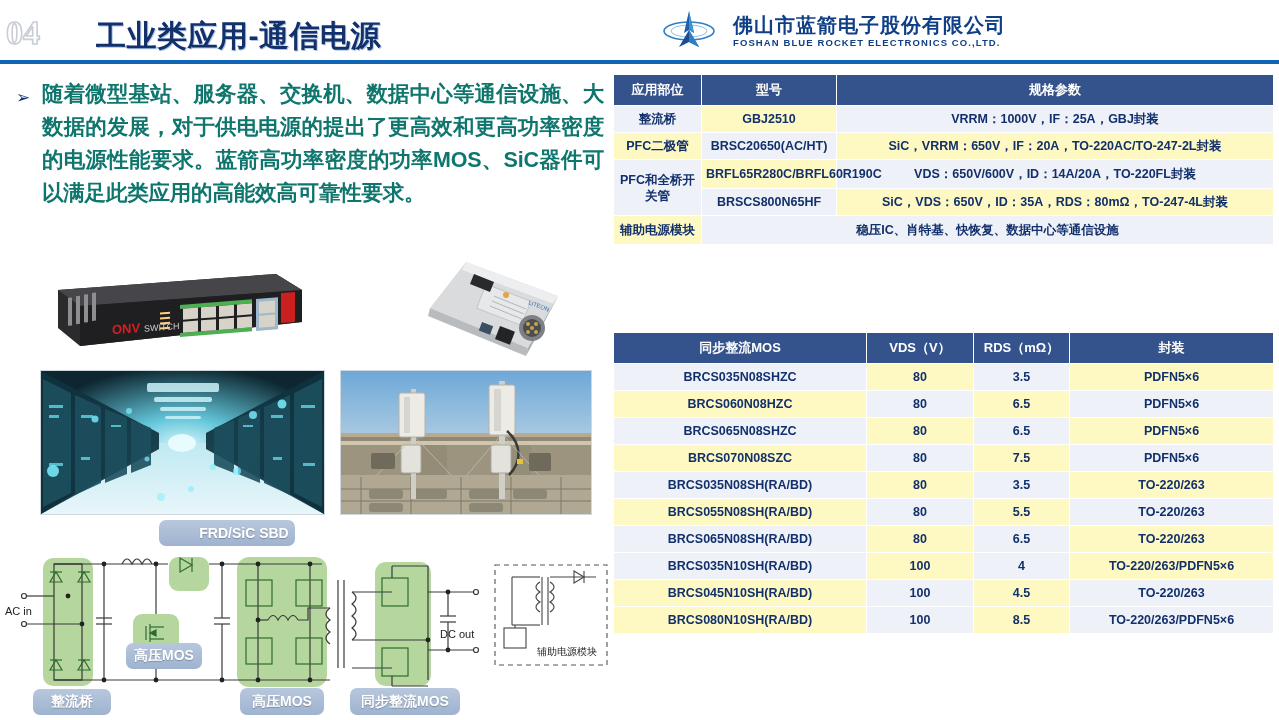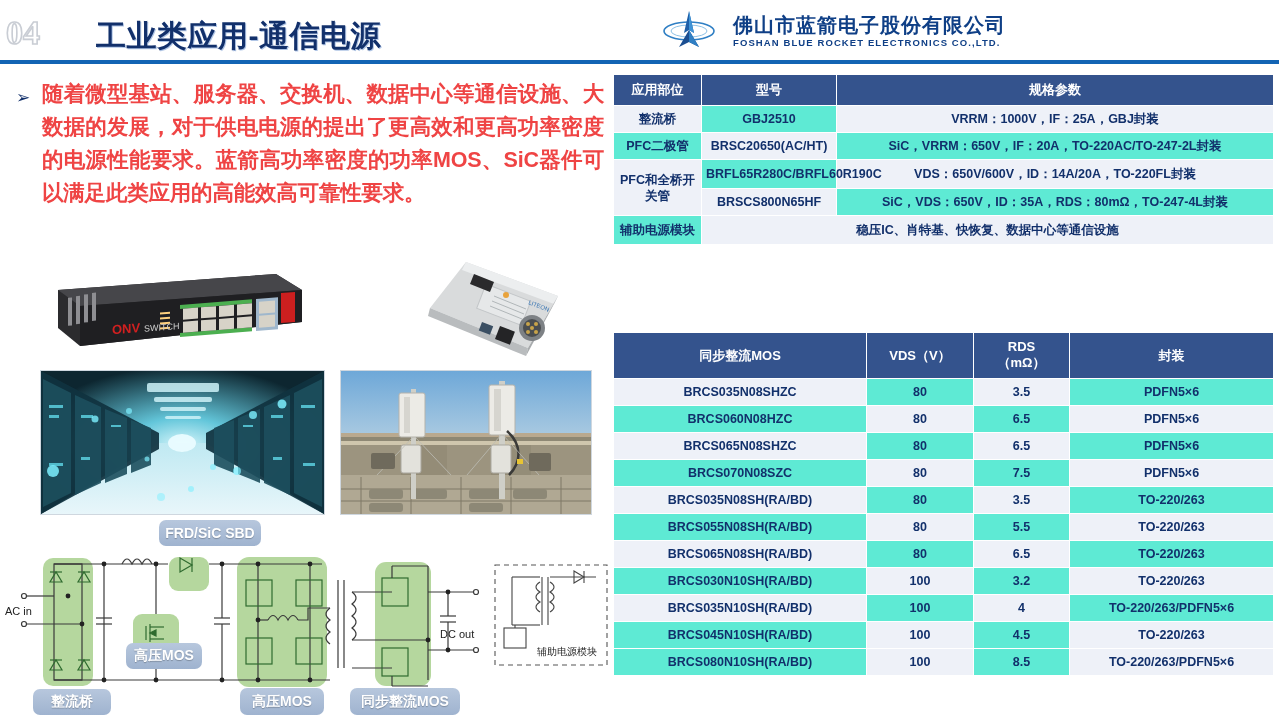--- a/index.html
+++ b/index.html
@@ -31,21 +31,21 @@
   #logo-mark{width:56px;height:44px;flex:0 0 auto;}
   #logo-text{display:flex;flex-direction:column;justify-content:center;line-height:1;}
   #logo-cn{font-size:20px;font-weight:bold;color:#0f3f86;letter-spacing:1px;}
   #logo-en{font-size:9.5px;font-weight:bold;color:#0f3f86;letter-spacing:1.1px;margin-top:3px;}
 
   
   #bullet-block{position:absolute;left:16px;top:78px;width:588px;}
   #bullet-arrow{position:absolute;left:0px;top:9px;color:#12306b;font-size:17px;}
   #bullet-text{
     margin-left:26px;
-    font-size:21.5px;line-height:33px;font-weight:bold;color:#ef4444;
+    font-size:21.5px;line-height:33px;font-weight:bold;color:#0f766e;
     text-align:justify;letter-spacing:-0.2px;
   }
 
   
   .photo{position:absolute;overflow:hidden;}
   #photo-switch{left:40px;top:260px;width:270px;height:98px;}
   #photo-psu{left:408px;top:252px;width:185px;height:110px;}
   #photo-datacenter{left:40px;top:370px;width:283px;height:143px;border:1px solid #cfd7df;}
   #photo-basestation{left:340px;top:370px;width:250px;height:143px;border:1px solid #cfd7df;}
 
@@ -58,28 +58,28 @@
     text-shadow:0 1px 1px rgba(0,0,0,.25);
     font-size:14px;white-space:nowrap;
   }
 
   
   table{border-collapse:collapse;table-layout:fixed;}
   .tbl{position:absolute;font-size:12.5px;font-weight:bold;color:#12306b;}
   .tbl th{
     background:#34538d;color:#ffffff;font-weight:bold;
     border:1px solid #ffffff;text-align:center;
-    padding:6px 11px;font-size:13px;
+    padding:6px 3px;font-size:13px;
   }
   .tbl td{
     border:1px solid #ffffff;text-align:center;
     padding:5px 4px;line-height:16px;
   }
   .r-odd{background:#eef1f8;}
-  .r-even{background:#5eead4;}
+  .r-even{background:#fef9c3;}
 
   #table-top{left:613px;top:74px;width:660px;}
   #table-bottom{left:613px;top:332px;width:660px;}
 </style>
 </head>
 <body>
 
 <div id="header">
   <div id="slide-number">04</div>
   <div id="slide-title">工业类应用-通信电源</div>
@@ -432,21 +432,21 @@
         <line x1="512" y1="105" x2="540" y2="105"></line>
         <rect x="504" y="108" width="22" height="20" fill="none"></rect>
         <line x1="515" y1="105" x2="515" y2="108"></line>
       </g>
     </g>
     <text x="5" y="95" font-family="Liberation Sans, sans-serif" font-size="11" fill="#222">AC in</text>
     <text x="440" y="118" font-family="Liberation Sans, sans-serif" font-size="11" fill="#222">DC out</text>
     <text x="537" y="135" font-family="Liberation Sans, sans-serif" font-size="10" fill="#222">辅助电源模块</text>
   </svg>
 
-  <div class="tag" style="left:159px;top:0px;width:102px;height:26px;">FRD/SiC SBD</div>
+  <div class="tag" style="left:159px;top:0px;width:102px;height:26px;padding-left:34px;">FRD/SiC SBD</div>
   <div class="tag" style="left:33px;top:169px;width:78px;height:26px;">整流桥</div>
   <div class="tag" style="left:126px;top:123px;width:76px;height:26px;">高压MOS</div>
   <div class="tag" style="left:240px;top:168px;width:84px;height:27px;">高压MOS</div>
   <div class="tag" style="left:350px;top:168px;width:110px;height:27px;">同步整流MOS</div>
 </div>
 
 <table class="tbl" id="table-top">
   <colgroup>
       <col style="width:88px">
       <col style="width:135px">
@@ -538,26 +538,20 @@
         <td class="r-even">5.5</td>
         <td class="r-odd">TO-220/263</td>
       </tr>
       <tr>
         <td class="r-odd">BRCS065N08SH(RA/BD)</td>
         <td class="r-even">80</td>
         <td class="r-odd">6.5</td>
         <td class="r-even">TO-220/263</td>
       </tr>
       <tr>
-        <td class="r-even">BRCS030N10SH(RA/BD)</td>
-        <td class="r-odd">100</td>
-        <td class="r-even">3.2</td>
-        <td class="r-odd">TO-220/263</td>
-      </tr>
-      <tr>
         <td class="r-odd">BRCS035N10SH(RA/BD)</td>
         <td class="r-even">100</td>
         <td class="r-odd">4</td>
         <td class="r-even">TO-220/263/PDFN5×6</td>
       </tr>
       <tr>
         <td class="r-even">BRCS045N10SH(RA/BD)</td>
         <td class="r-odd">100</td>
         <td class="r-even">4.5</td>
         <td class="r-odd">TO-220/263</td>

